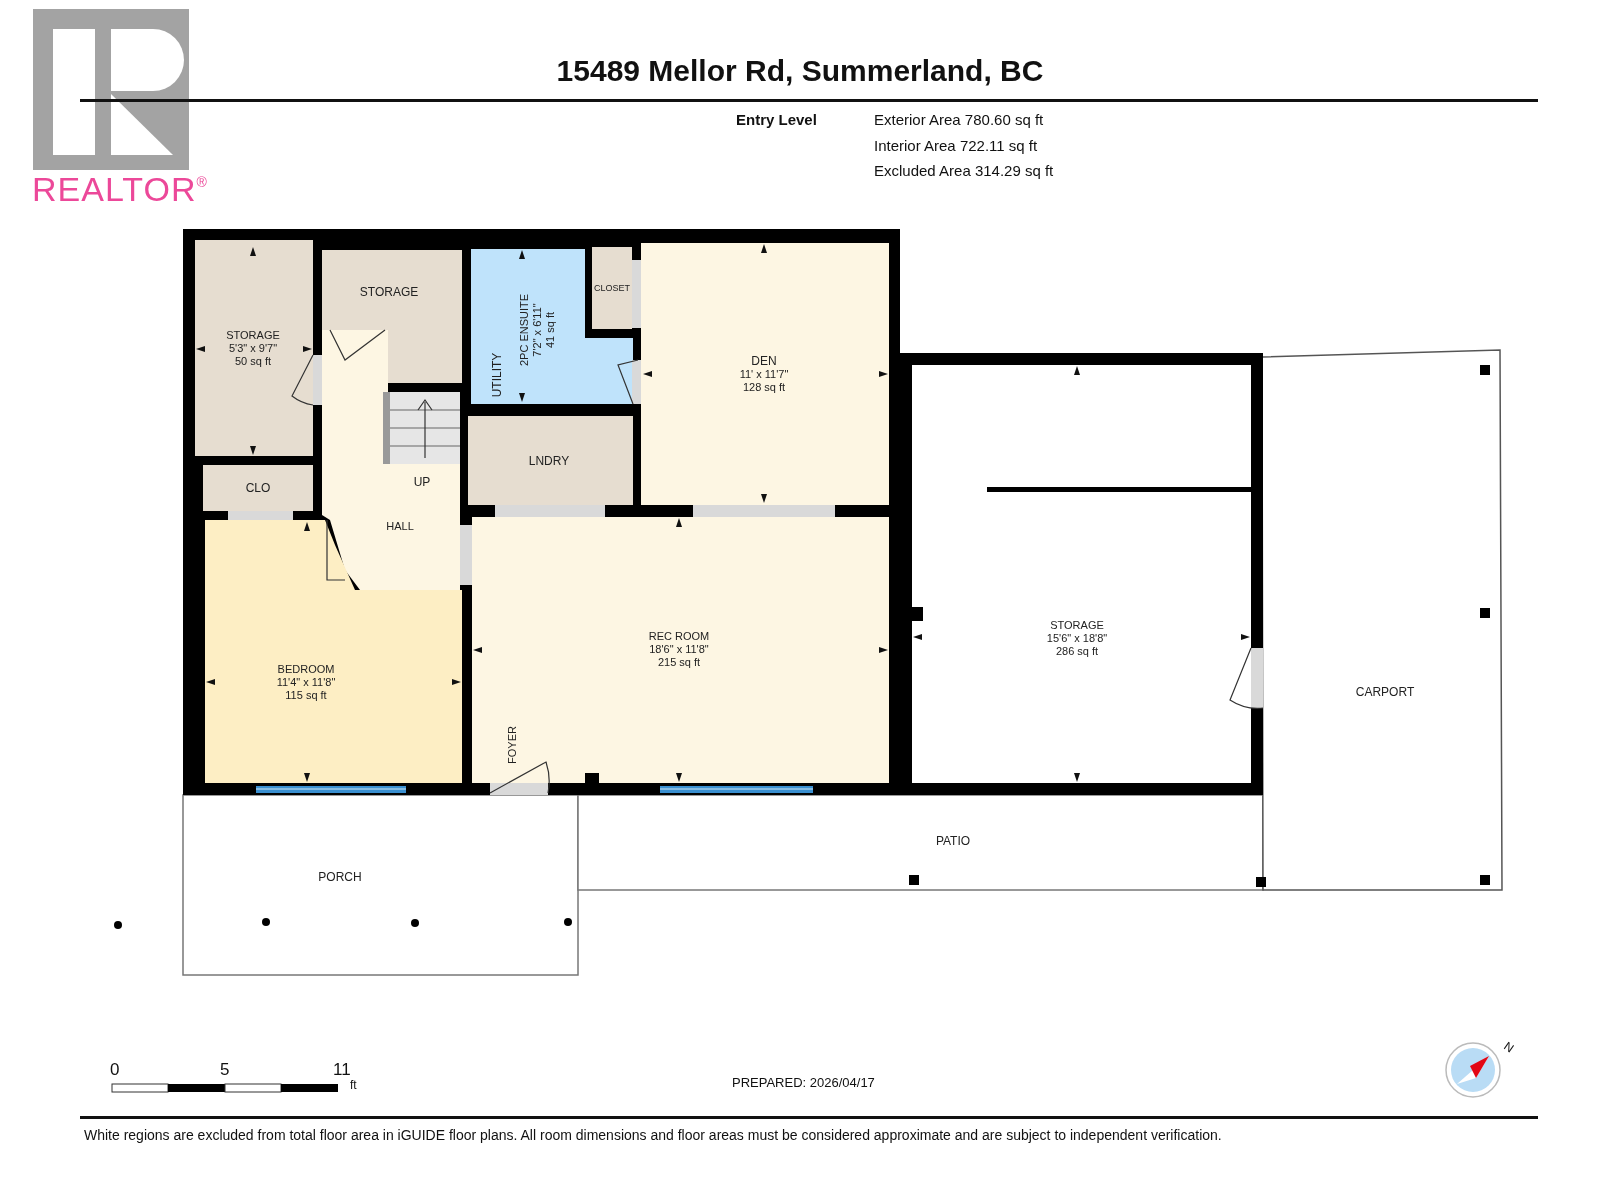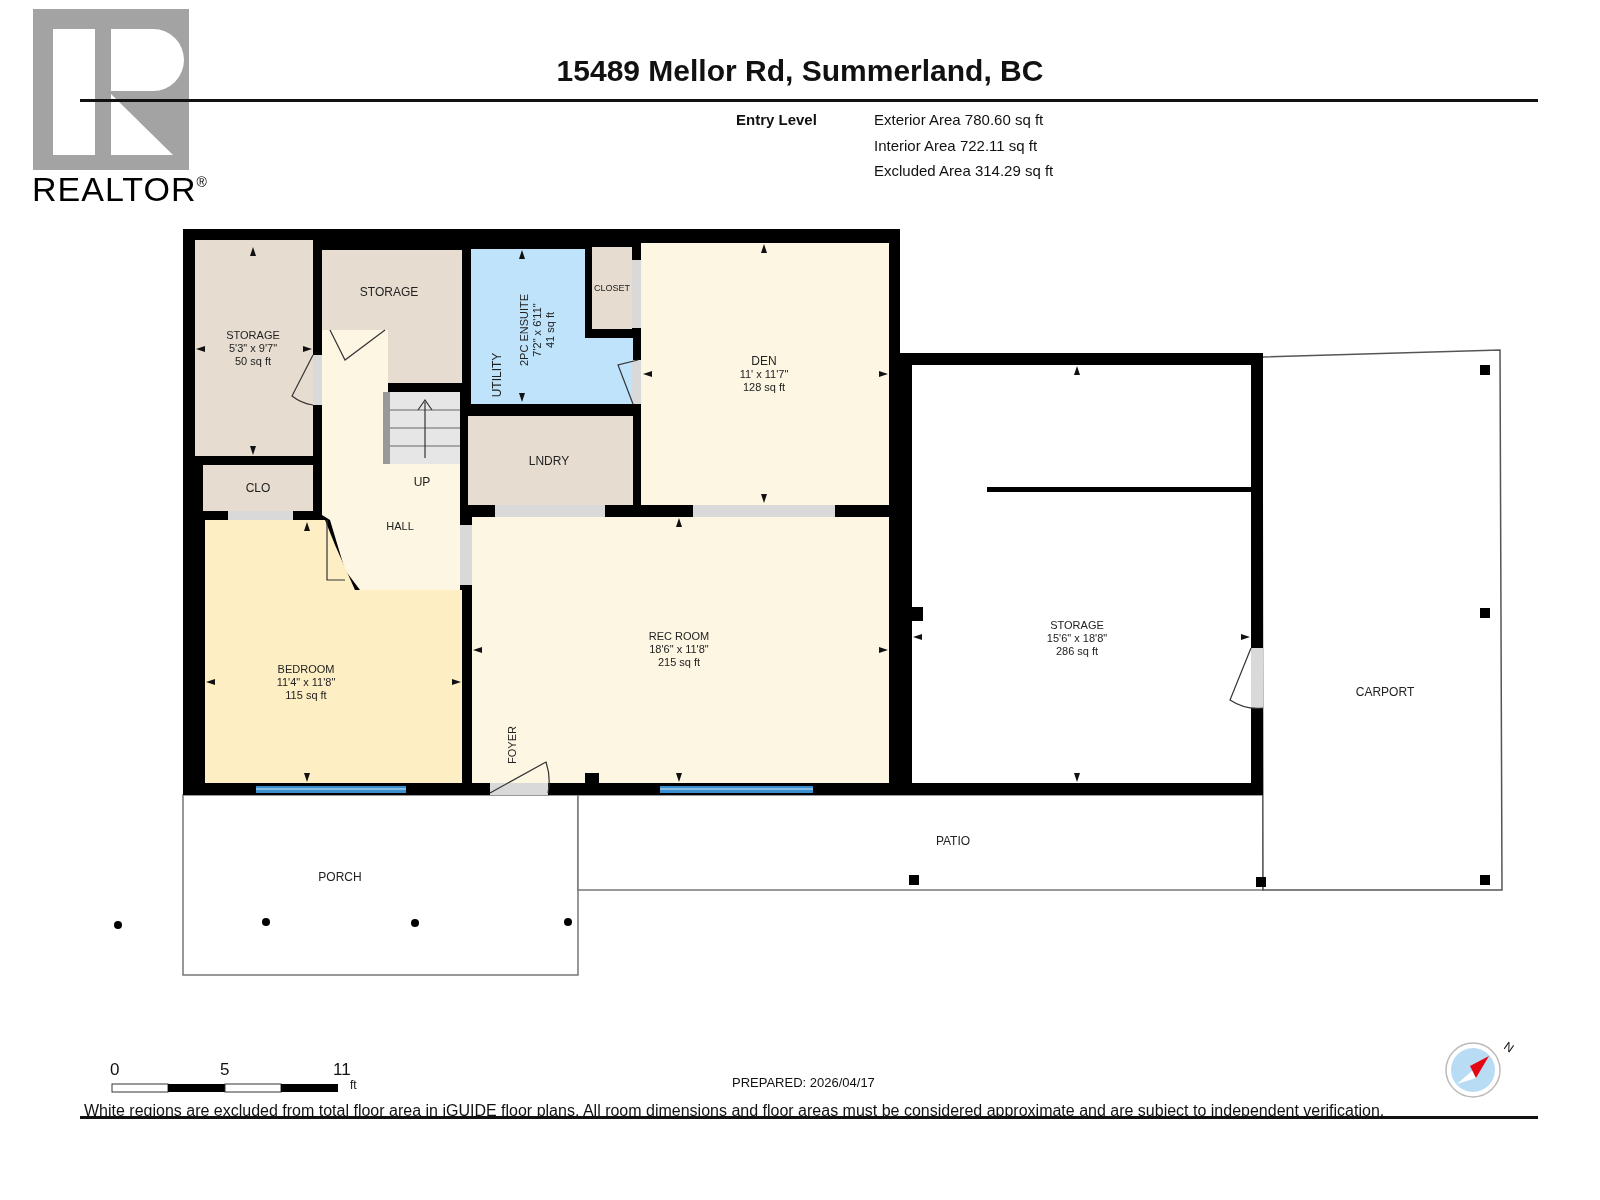--- a/index.html
+++ b/index.html
@@ -1,31 +1,31 @@
 <!DOCTYPE html>
 <html><head>
 <meta charset="utf-8">
 <style>
   html, body { margin: 0; padding: 0; background: #ffffff; }
   body { width: 1600px; height: 1200px; position: relative; overflow: hidden;
          font-family: "Liberation Sans", sans-serif; color: #111; }
   .abs { position: absolute; }
   .logo-box { left: 33px; top: 9px; width: 156px; height: 161px; background: #a3a3a3; }
-  .logo-text { left: 32px; top: 170px; font-size: 34px; color: #000000; letter-spacing: 1px; }
+  .logo-text { left: 32px; top: 170px; font-size: 34px; color: #ec4899; letter-spacing: 1px; }
   .logo-reg { font-size: 14px; vertical-align: top; position: relative; top: 4px; }
   .title { left: 0; width: 1600px; top: 54px; text-align: center; font-size: 30px; font-weight: bold; }
   .title-rule { left: 80px; top: 99px; width: 1458px; height: 3px; background: #111; }
   .level-label { left: 720px; top: 111px; font-size: 15px; font-weight: bold; margin-left: 16px; }
   .area-line { left: 826px; font-size: 15px; margin-left: 48px; }
   svg.plan { position: absolute; left: 0; top: 0; }
   .room-lbl { font-family: "Liberation Sans", sans-serif; font-size: 11px; fill: #222; text-anchor: middle; }
   .scale-num { top: 1060px; font-size: 17px; }
   .prepared { left: 732px; top: 1075px; font-size: 13px; }
   .foot-rule { left: 80px; top: 1116px; width: 1458px; height: 3px; background: #111; }
-  .disclaimer { left: 84px; top: 1102px; font-size: 16px; }
+  .disclaimer { left: 84px; top: 1127px; font-size: 14px; }
 </style>
 </head>
 <body>
 
 <div class="abs logo-box">
   <svg width="156" height="161" viewBox="0 0 156 161">
     <rect x="20" y="20" width="42" height="126" fill="#fff"></rect>
     <path d="M78 20 H120 a30 30 0 0 1 0 62 H78 Z" fill="#fff"></path>
     <path d="M78 85 L140 146 H78 Z" fill="#fff"></path>
   </svg>

